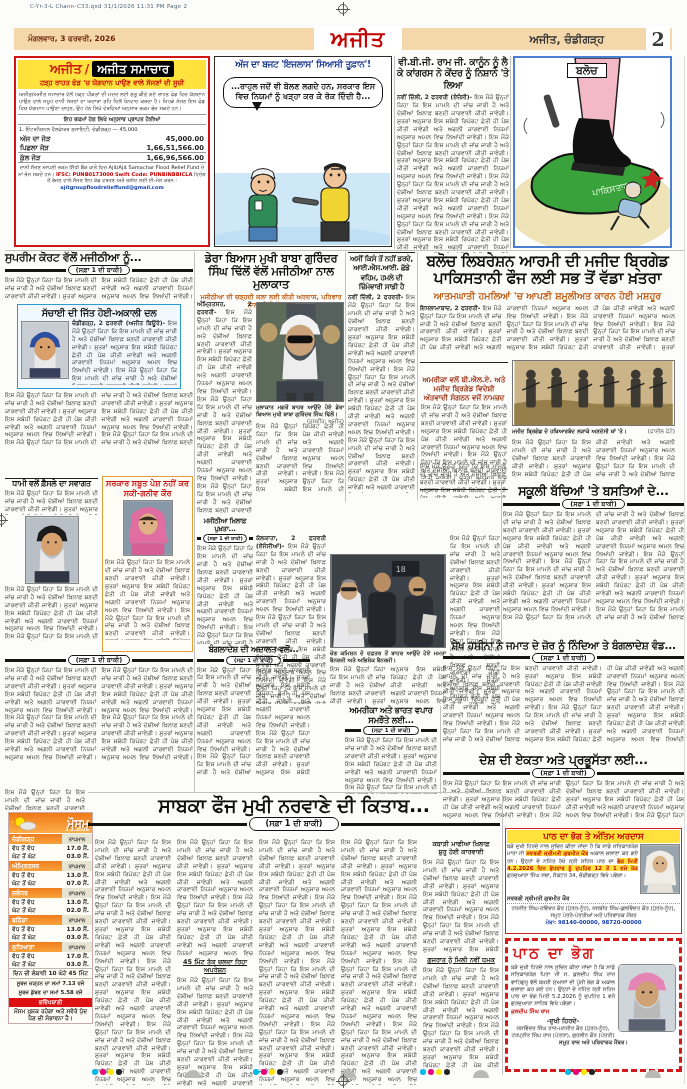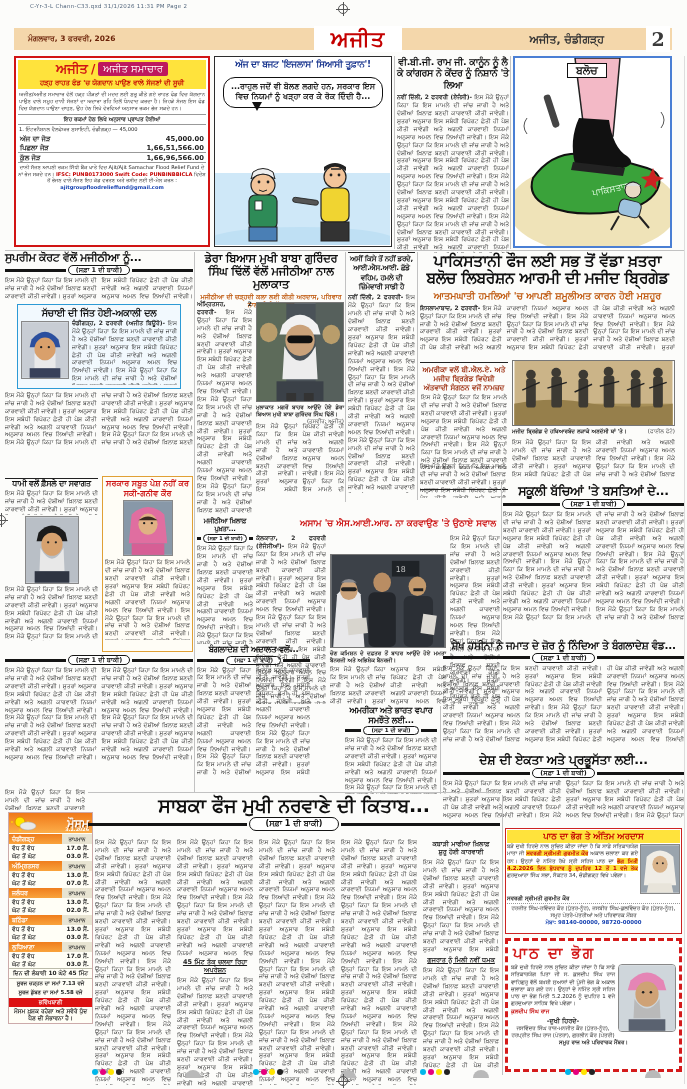--- a/index.html
+++ b/index.html
@@ -26,21 +26,21 @@
 .band{position:absolute;left:14px;top:28px;width:658px;height:22px;background:#f4d7ab;display:flex;align-items:center}
 .masthead-box{position:absolute;left:300px;top:-2px;width:88px;height:26px;background:#fff;display:flex;align-items:center;justify-content:center}
 .masthead{color:#c40000;font-size:21px;font-weight:bold;letter-spacing:1px}
 .pageno-box{position:absolute;right:2px;top:-2px;width:24px;height:26px;background:#fff;display:flex;align-items:center;justify-content:center;
   font-family:"DejaVu Serif","Liberation Serif",serif;font-size:19px;font-weight:bold;color:#3a3a3a}
 
 .floodad{position:absolute;left:14px;top:56px;width:196px;height:191px;border:2px solid #d11414;background:#fff;padding:2px;font-size:5.2px}
 .flood-head{background:#ffe33c;display:flex;align-items:center;justify-content:center;gap:3px;padding:1px 0}
 .flood-brand{color:#d11414;font-size:13px;font-weight:bold}
 .flood-slash{color:#d11414;font-size:12px;font-weight:bold}
-.flood-brand2{background:#be185d;color:#fff;font-size:10px;font-weight:normal;padding:1px 5px;border-radius:2px}
+.flood-brand2{background:#000000;color:#fff;font-size:12px;font-weight:bold;padding:1px 5px;border-radius:2px}
 .flood-sub{background:#ffe33c;color:#c40000;font-weight:bold;font-size:6.8px;text-align:center;padding:1px 0 2px}
 .flood-note{font-size:5.2px;line-height:1.35;text-align:justify;padding:2px 1px;color:#222}
 .flood-recv{font-weight:bold;text-align:center;font-size:5.6px;border-top:1px solid #999;border-bottom:1px solid #999;padding:1px 0}
 .flood-item{font-size:5.2px;padding:1px;color:#222}
 .flood-row{display:flex;justify-content:space-between;font-weight:bold;font-size:6.8px;padding:.5px 2px}
 .flood-foot{font-size:5.1px;line-height:1.3;text-align:center;border-top:1px solid #999;padding-top:1px;color:#222}
 .red-b{color:#c40000;font-weight:bold}
 .blue-b{color:#1440b0;font-weight:bold}
 
 .cartoonbox{position:absolute;left:214px;top:56px;width:178px;height:191px;border:1.5px solid #2c2c2c;background:#fff;overflow:hidden}
@@ -51,21 +51,21 @@
 
 .balochbox{position:absolute;left:513px;top:56px;width:159px;height:192px;border:2px solid #4a7fd4;background:#fff;overflow:hidden}
 .baloch-label{position:absolute;left:52px;top:5px;border:1.5px solid #111;background:#fff;font-size:11px;font-weight:bold;padding:0 8px;z-index:4}
 .baloch-cap{position:absolute;left:5px;bottom:6px;width:92px;border:1px solid #555;background:#fff;
   font-size:7.2px;font-weight:bold;text-align:center;line-height:1.35;padding:2px;z-index:4}
 
 .bluebox{border:1.5px solid #2d9ad5;background:#f2f9fe;padding:3px;margin:2px 12px}
 .orangebox{position:absolute;border:1.5px solid #e0a035;background:#fffdf6;padding:2px}
 .subhead-or{color:#c05a10;font-weight:bold;text-align:center}
 .subhead-red{color:#cc1111;font-weight:bold;text-align:center}
-.usbox{border-top:1.5px solid #222;border-bottom:1.5px solid #222;padding:2px 1px}
+.usbox{border-top:1.5px solid #222;border-bottom:1.5px solid #222;padding:12px 1px}
 .usbox-h{color:#9c2d0e;font-weight:bold;font-size:7.2px;text-align:center;line-height:1.25}
 .minihead{font-weight:bold;font-size:6.5px;text-align:center;text-decoration:underline;margin:2px 0}
 .minihead2{font-weight:bold;font-size:6.5px;text-align:center;margin:2px 6px}
 
 .weather{position:absolute;left:8px;top:812px;width:85px;border:1px solid #caa;background:#fffef6;font-size:5.8px}
 .w-head{background:linear-gradient(#f07818,#fcae4a);display:flex;align-items:center;justify-content:flex-end;gap:4px;padding:2px 3px;position:relative;height:20px}
 .w-title{color:#fff;font-weight:bold;font-size:11px;text-shadow:1px 1px 0 #a34a00}
 .w-date{position:absolute;right:3px;bottom:1px;color:#fff;font-size:4.8px;font-weight:bold}
 .w-citybar{display:flex;margin-top:1px}
 .w-city{flex:1;background:linear-gradient(#ef7d1d,#f9a33c);color:#fff;font-weight:bold;padding:1px 3px;font-size:6.2px}
@@ -301,22 +301,22 @@
       </div>
     <p class="t c2" style="height:116px">ਇਸ ਮੌਕੇ ਉਨ੍ਹਾਂ ਕਿਹਾ ਕਿ ਇਸ ਮਾਮਲੇ ਦੀ ਜਾਂਚ ਜਾਰੀ ਹੈ ਅਤੇ ਦੋਸ਼ੀਆਂ ਖ਼ਿਲਾਫ਼ ਬਣਦੀ ਕਾਰਵਾਈ ਕੀਤੀ ਜਾਵੇਗੀ। ਸੂਤਰਾਂ ਅਨੁਸਾਰ ਇਸ ਸਬੰਧੀ ਰਿਪੋਰਟ ਛੇਤੀ ਹੀ ਪੇਸ਼ ਕੀਤੀ ਜਾਵੇਗੀ ਅਤੇ ਅਗਲੀ ਕਾਰਵਾਈ ਨਿਯਮਾਂ ਅਨੁਸਾਰ ਅਮਲ ਵਿਚ ਲਿਆਂਦੀ ਜਾਵੇਗੀ। ਇਸ ਮੌਕੇ ਉਨ੍ਹਾਂ ਕਿਹਾ ਕਿ ਇਸ ਮਾਮਲੇ ਦੀ ਜਾਂਚ ਜਾਰੀ ਹੈ ਅਤੇ ਦੋਸ਼ੀਆਂ ਖ਼ਿਲਾਫ਼ ਬਣਦੀ ਕਾਰਵਾਈ ਕੀਤੀ ਜਾਵੇਗੀ। ਸੂਤਰਾਂ ਅਨੁਸਾਰ ਇਸ ਸਬੰਧੀ ਰਿਪੋਰਟ ਛੇਤੀ ਹੀ ਪੇਸ਼ ਕੀਤੀ ਜਾਵੇਗੀ ਅਤੇ ਅਗਲੀ ਕਾਰਵਾਈ ਨਿਯਮਾਂ ਅਨੁਸਾਰ ਅਮਲ ਵਿਚ ਲਿਆਂਦੀ ਜਾਵੇਗੀ। ਇਸ ਮੌਕੇ ਉਨ੍ਹਾਂ ਕਿਹਾ ਕਿ ਇਸ ਮਾਮਲੇ ਦੀ ਜਾਂਚ ਜਾਰੀ ਹੈ ਅਤੇ ਦੋਸ਼ੀਆਂ ਖ਼ਿਲਾਫ਼ ਬਣਦੀ ਕਾਰਵਾਈ ਕੀਤੀ ਜਾਵੇਗੀ। ਸੂਤਰਾਂ ਅਨੁਸਾਰ ਇਸ ਸਬੰਧੀ ਰਿਪੋਰਟ ਛੇਤੀ ਹੀ ਪੇਸ਼ ਕੀਤੀ ਜਾਵੇਗੀ ਅਤੇ ਅਗਲੀ ਕਾਰਵਾਈ ਨਿਯਮਾਂ ਅਨੁਸਾਰ ਅਮਲ ਵਿਚ ਲਿਆਂਦੀ ਜਾਵੇਗੀ। ਇਸ ਮੌਕੇ ਉਨ੍ਹਾਂ ਕਿਹਾ ਕਿ ਇਸ ਮਾਮਲੇ ਦੀ ਜਾਂਚ ਜਾਰੀ ਹੈ ਅਤੇ ਦੋਸ਼ੀਆਂ ਖ਼ਿਲਾਫ਼ ਬਣਦੀ ਕਾਰਵਾਈ ਕੀਤੀ ਜਾਵੇਗੀ। ਸੂਤਰਾਂ ਅਨੁਸਾਰ ਇਸ ਸਬੰਧੀ ਰਿਪੋਰਟ ਛੇਤੀ ਹੀ ਪੇਸ਼ ਕੀਤੀ ਜਾਵੇਗੀ ਅਤੇ ਅਗਲੀ ਕਾਰਵਾਈ ਨਿਯਮਾਂ ਅਨੁਸਾਰ ਅਮਲ ਵਿਚ ਲਿਆਂਦੀ ਜਾਵੇਗੀ। ਇਸ ਮੌਕੇ ਉਨ੍ਹਾਂ ਕਿਹਾ ਕਿ ਇਸ ਮਾਮਲੇ ਦੀ ਜਾਂਚ ਜਾਰੀ ਹੈ ਅਤੇ ਦੋਸ਼ੀਆਂ ਖ਼ਿਲਾਫ਼ ਬਣਦੀ ਕਾਰਵਾਈ ਕੀਤੀ ਜਾਵੇਗੀ। ਸੂਤਰਾਂ ਅਨੁਸਾਰ ਇਸ ਸਬੰਧੀ ਰਿਪੋਰਟ ਛੇਤੀ ਹੀ ਪੇਸ਼ ਕੀਤੀ ਜਾਵੇਗੀ ਅਤੇ ਅਗਲੀ ਕਾਰਵਾਈ ਨਿਯਮਾਂ ਅਨੁਸਾਰ ਅਮਲ ਵਿਚ ਲਿਆਂਦੀ ਜਾਵੇਗੀ। ਇਸ ਮੌਕੇ ਉਨ੍ਹਾਂ ਕਿਹਾ ਕਿ ਇਸ ਮਾਮਲੇ ਦੀ ਜਾਂਚ ਜਾਰੀ ਹੈ ਅਤੇ ਦੋਸ਼ੀਆਂ ਖ਼ਿਲਾਫ਼ ਬਣਦੀ ਕਾਰਵਾਈ ਕੀਤੀ ਜਾਵੇਗੀ। ਸੂਤਰਾਂ ਅਨੁਸਾਰ ਇਸ ਸਬੰਧੀ ਰਿਪੋਰਟ ਛੇਤੀ ਹੀ ਪੇਸ਼ ਕੀਤੀ ਜਾਵੇਗੀ ਅਤੇ ਅਗਲੀ ਕਾਰਵਾਈ ਨਿਯਮਾਂ ਅਨੁਸਾਰ ਅਮਲ ਵਿਚ ਲਿਆਂਦੀ ਜਾਵੇਗੀ। ਇਸ ਮੌਕੇ ਉਨ੍ਹਾਂ ਕਿਹਾ ਕਿ ਇਸ ਮਾਮਲੇ ਦੀ ਜਾਂਚ ਜਾਰੀ ਹੈ ਅਤੇ ਦੋਸ਼ੀਆਂ ਖ਼ਿਲਾਫ਼ ਬਣਦੀ ਕਾਰਵਾਈ ਕੀਤੀ ਜਾਵੇਗੀ। ਸੂਤਰਾਂ ਅਨੁਸਾਰ ਇਸ ਸਬੰਧੀ ਰਿਪੋਰਟ ਛੇਤੀ ਹੀ ਪੇਸ਼ ਕੀਤੀ ਜਾਵੇਗੀ ਅਤੇ ਅਗਲੀ ਕਾਰਵਾਈ ਨਿਯਮਾਂ ਅਨੁਸਾਰ ਅਮਲ ਵਿਚ ਲਿਆਂਦੀ ਜਾਵੇਗੀ। ਇਸ ਮੌਕੇ ਉਨ੍ਹਾਂ ਕਿਹਾ ਕਿ ਇਸ ਮਾਮਲੇ ਦੀ ਜਾਂਚ ਜਾਰੀ ਹੈ ਅਤੇ ਦੋਸ਼ੀਆਂ ਖ਼ਿਲਾਫ਼ ਬਣਦੀ ਕਾਰਵਾਈ ਕੀਤੀ ਜਾਵੇਗੀ। ਸੂਤਰਾਂ ਅਨੁਸਾਰ ਇਸ ਸਬੰਧੀ ਰਿਪੋਰਟ ਛੇਤੀ ਹੀ ਪੇਸ਼ ਕੀਤੀ ਜਾਵੇਗੀ ਅਤੇ ਅਗਲੀ ਕਾਰਵਾਈ ਨਿਯਮਾਂ ਅਨੁਸਾਰ ਅਮਲ ਵਿਚ ਲਿਆਂਦੀ ਜਾਵੇਗੀ। ਇਸ ਮੌਕੇ ਉਨ੍ਹਾਂ ਕਿਹਾ ਕਿ ਇਸ ਮਾਮਲੇ ਦੀ ਜਾਂਚ ਜਾਰੀ ਹੈ ਅਤੇ ਦੋਸ਼ੀਆਂ ਖ਼ਿਲਾਫ਼ ਬਣਦੀ ਕਾਰਵਾਈ ਕੀਤੀ ਜਾਵੇਗੀ। ਸੂਤਰਾਂ ਅਨੁਸਾਰ ਇਸ ਸਬੰਧੀ ਰਿਪੋਰਟ ਛੇਤੀ ਹੀ ਪੇਸ਼ ਕੀਤੀ ਜਾਵੇਗੀ ਅਤੇ ਅਗਲੀ ਕਾਰਵਾਈ ਨਿਯਮਾਂ ਅਨੁਸਾਰ ਅਮਲ ਵਿਚ ਲਿਆਂਦੀ ਜਾਵੇਗੀ। ਇਸ ਮੌਕੇ ਉਨ੍ਹਾਂ ਕਿਹਾ ਕਿ ਇਸ ਮਾਮਲੇ ਦੀ ਜਾਂਚ ਜਾਰੀ ਹੈ ਅਤੇ ਦੋਸ਼ੀਆਂ ਖ਼ਿਲਾਫ਼ ਬਣਦੀ ਕਾਰਵਾਈ ਕੀਤੀ ਜਾਵੇਗੀ। ਸੂਤਰਾਂ ਅਨੁਸਾਰ ਇਸ ਸਬੰਧੀ ਰਿਪੋਰਟ ਛੇਤੀ ਹੀ ਪੇਸ਼ ਕੀਤੀ ਜਾਵੇਗੀ ਅਤੇ ਅਗਲੀ ਕਾਰਵਾਈ ਨਿਯਮਾਂ ਅਨੁਸਾਰ ਅਮਲ ਵਿਚ ਲਿਆਂਦੀ ਜਾਵੇਗੀ। </p>
   </div>
 
   <div class="abs" style="left:348px;top:252px;width:67px;border-top:1.5px solid #222;padding-top:1px">
     <div class="hl ctr" style="font-size:7.2px;line-height:1.3">ਅਸੀਂ ਕਿਸੇ ਤੋਂ ਨਹੀਂ ਡਰਦੇ, ਆਈ.ਐਸ.ਆਈ. ਛੱਡੇ ਵਹਿਮ, ਹਮਲੇ ਦੀ ਜ਼ਿੰਮੇਵਾਰੀ ਸਾਡੀ ਹੈ</div>
     <p class="t" style="height:200px;margin-top:2px"><b>ਨਵੀਂ ਦਿੱਲੀ, 2 ਫਰਵਰੀ-</b> ਇਸ ਮੌਕੇ ਉਨ੍ਹਾਂ ਕਿਹਾ ਕਿ ਇਸ ਮਾਮਲੇ ਦੀ ਜਾਂਚ ਜਾਰੀ ਹੈ ਅਤੇ ਦੋਸ਼ੀਆਂ ਖ਼ਿਲਾਫ਼ ਬਣਦੀ ਕਾਰਵਾਈ ਕੀਤੀ ਜਾਵੇਗੀ। ਸੂਤਰਾਂ ਅਨੁਸਾਰ ਇਸ ਸਬੰਧੀ ਰਿਪੋਰਟ ਛੇਤੀ ਹੀ ਪੇਸ਼ ਕੀਤੀ ਜਾਵੇਗੀ ਅਤੇ ਅਗਲੀ ਕਾਰਵਾਈ ਨਿਯਮਾਂ ਅਨੁਸਾਰ ਅਮਲ ਵਿਚ ਲਿਆਂਦੀ ਜਾਵੇਗੀ। ਇਸ ਮੌਕੇ ਉਨ੍ਹਾਂ ਕਿਹਾ ਕਿ ਇਸ ਮਾਮਲੇ ਦੀ ਜਾਂਚ ਜਾਰੀ ਹੈ ਅਤੇ ਦੋਸ਼ੀਆਂ ਖ਼ਿਲਾਫ਼ ਬਣਦੀ ਕਾਰਵਾਈ ਕੀਤੀ ਜਾਵੇਗੀ। ਸੂਤਰਾਂ ਅਨੁਸਾਰ ਇਸ ਸਬੰਧੀ ਰਿਪੋਰਟ ਛੇਤੀ ਹੀ ਪੇਸ਼ ਕੀਤੀ ਜਾਵੇਗੀ ਅਤੇ ਅਗਲੀ ਕਾਰਵਾਈ ਨਿਯਮਾਂ ਅਨੁਸਾਰ ਅਮਲ ਵਿਚ ਲਿਆਂਦੀ ਜਾਵੇਗੀ। ਇਸ ਮੌਕੇ ਉਨ੍ਹਾਂ ਕਿਹਾ ਕਿ ਇਸ ਮਾਮਲੇ ਦੀ ਜਾਂਚ ਜਾਰੀ ਹੈ ਅਤੇ ਦੋਸ਼ੀਆਂ ਖ਼ਿਲਾਫ਼ ਬਣਦੀ ਕਾਰਵਾਈ ਕੀਤੀ ਜਾਵੇਗੀ। ਸੂਤਰਾਂ ਅਨੁਸਾਰ ਇਸ ਸਬੰਧੀ ਰਿਪੋਰਟ ਛੇਤੀ ਹੀ ਪੇਸ਼ ਕੀਤੀ ਜਾਵੇਗੀ ਅਤੇ ਅਗਲੀ ਕਾਰਵਾਈ ਨਿਯਮਾਂ ਅਨੁਸਾਰ ਅਮਲ ਵਿਚ ਲਿਆਂਦੀ ਜਾਵੇਗੀ। ਇਸ ਮੌਕੇ ਉਨ੍ਹਾਂ ਕਿਹਾ ਕਿ ਇਸ ਮਾਮਲੇ ਦੀ ਜਾਂਚ ਜਾਰੀ ਹੈ ਅਤੇ ਦੋਸ਼ੀਆਂ ਖ਼ਿਲਾਫ਼ ਬਣਦੀ ਕਾਰਵਾਈ ਕੀਤੀ ਜਾਵੇਗੀ। ਸੂਤਰਾਂ ਅਨੁਸਾਰ ਇਸ ਸਬੰਧੀ ਰਿਪੋਰਟ ਛੇਤੀ ਹੀ ਪੇਸ਼ ਕੀਤੀ ਜਾਵੇਗੀ ਅਤੇ ਅਗਲੀ ਕਾਰਵਾਈ ਨਿਯਮਾਂ ਅਨੁਸਾਰ ਅਮਲ ਵਿਚ ਲਿਆਂਦੀ ਜਾਵੇਗੀ। ਇਸ ਮੌਕੇ ਉਨ੍ਹਾਂ ਕਿਹਾ ਕਿ ਇਸ ਮਾਮਲੇ ਦੀ ਜਾਂਚ ਜਾਰੀ ਹੈ ਅਤੇ ਦੋਸ਼ੀਆਂ ਖ਼ਿਲਾਫ਼ ਬਣਦੀ ਕਾਰਵਾਈ ਕੀਤੀ ਜਾਵੇਗੀ। ਸੂਤਰਾਂ ਅਨੁਸਾਰ ਇਸ ਸਬੰਧੀ ਰਿਪੋਰਟ ਛੇਤੀ ਹੀ ਪੇਸ਼ ਕੀਤੀ ਜਾਵੇਗੀ ਅਤੇ ਅਗਲੀ ਕਾਰਵਾਈ ਨਿਯਮਾਂ ਅਨੁਸਾਰ ਅਮਲ ਵਿਚ ਲਿਆਂਦੀ ਜਾਵੇਗੀ। ਇਸ ਮੌਕੇ ਉਨ੍ਹਾਂ ਕਿਹਾ ਕਿ ਇਸ ਮਾਮਲੇ ਦੀ ਜਾਂਚ ਜਾਰੀ ਹੈ ਅਤੇ ਦੋਸ਼ੀਆਂ ਖ਼ਿਲਾਫ਼ ਬਣਦੀ ਕਾਰਵਾਈ ਕੀਤੀ ਜਾਵੇਗੀ। ਸੂਤਰਾਂ ਅਨੁਸਾਰ ਇਸ ਸਬੰਧੀ ਰਿਪੋਰਟ ਛੇਤੀ ਹੀ ਪੇਸ਼ ਕੀਤੀ ਜਾਵੇਗੀ ਅਤੇ ਅਗਲੀ ਕਾਰਵਾਈ ਨਿਯਮਾਂ ਅਨੁਸਾਰ ਅਮਲ ਵਿਚ ਲਿਆਂਦੀ ਜਾਵੇਗੀ। ਇਸ ਮੌਕੇ ਉਨ੍ਹਾਂ ਕਿਹਾ ਕਿ ਇਸ ਮਾਮਲੇ ਦੀ ਜਾਂਚ ਜਾਰੀ ਹੈ ਅਤੇ ਦੋਸ਼ੀਆਂ ਖ਼ਿਲਾਫ਼ ਬਣਦੀ ਕਾਰਵਾਈ ਕੀਤੀ ਜਾਵੇਗੀ। ਸੂਤਰਾਂ ਅਨੁਸਾਰ ਇਸ ਸਬੰਧੀ ਰਿਪੋਰਟ ਛੇਤੀ ਹੀ ਪੇਸ਼ ਕੀਤੀ ਜਾਵੇਗੀ ਅਤੇ ਅਗਲੀ ਕਾਰਵਾਈ ਨਿਯਮਾਂ ਅਨੁਸਾਰ ਅਮਲ ਵਿਚ ਲਿਆਂਦੀ ਜਾਵੇਗੀ। ਇਸ ਮੌਕੇ ਉਨ੍ਹਾਂ ਕਿਹਾ ਕਿ ਇਸ ਮਾਮਲੇ ਦੀ ਜਾਂਚ ਜਾਰੀ ਹੈ ਅਤੇ ਦੋਸ਼ੀਆਂ ਖ਼ਿਲਾਫ਼ ਬਣਦੀ ਕਾਰਵਾਈ ਕੀਤੀ ਜਾਵੇਗੀ। ਸੂਤਰਾਂ ਅਨੁਸਾਰ ਇਸ ਸਬੰਧੀ ਰਿਪੋਰਟ ਛੇਤੀ ਹੀ ਪੇਸ਼ ਕੀਤੀ ਜਾਵੇਗੀ ਅਤੇ ਅਗਲੀ ਕਾਰਵਾਈ ਨਿਯਮਾਂ ਅਨੁਸਾਰ ਅਮਲ ਵਿਚ ਲਿਆਂਦੀ ਜਾਵੇਗੀ। ਇਸ ਮੌਕੇ ਉਨ੍ਹਾਂ ਕਿਹਾ ਕਿ ਇਸ ਮਾਮਲੇ ਦੀ ਜਾਂਚ ਜਾਰੀ ਹੈ ਅਤੇ ਦੋਸ਼ੀਆਂ ਖ਼ਿਲਾਫ਼ ਬਣਦੀ ਕਾਰਵਾਈ ਕੀਤੀ ਜਾਵੇਗੀ। ਸੂਤਰਾਂ ਅਨੁਸਾਰ ਇਸ ਸਬੰਧੀ ਰਿਪੋਰਟ ਛੇਤੀ ਹੀ ਪੇਸ਼ ਕੀਤੀ ਜਾਵੇਗੀ ਅਤੇ ਅਗਲੀ ਕਾਰਵਾਈ ਨਿਯਮਾਂ ਅਨੁਸਾਰ ਅਮਲ ਵਿਚ ਲਿਆਂਦੀ ਜਾਵੇਗੀ। ਇਸ ਮੌਕੇ ਉਨ੍ਹਾਂ ਕਿਹਾ ਕਿ ਇਸ ਮਾਮਲੇ ਦੀ ਜਾਂਚ ਜਾਰੀ ਹੈ ਅਤੇ ਦੋਸ਼ੀਆਂ ਖ਼ਿਲਾਫ਼ ਬਣਦੀ ਕਾਰਵਾਈ ਕੀਤੀ ਜਾਵੇਗੀ। ਸੂਤਰਾਂ ਅਨੁਸਾਰ ਇਸ ਸਬੰਧੀ ਰਿਪੋਰਟ ਛੇਤੀ ਹੀ ਪੇਸ਼ ਕੀਤੀ ਜਾਵੇਗੀ ਅਤੇ ਅਗਲੀ ਕਾਰਵਾਈ ਨਿਯਮਾਂ ਅਨੁਸਾਰ ਅਮਲ ਵਿਚ ਲਿਆਂਦੀ ਜਾਵੇਗੀ। ਇਸ ਮੌਕੇ ਉਨ੍ਹਾਂ ਕਿਹਾ ਕਿ ਇਸ ਮਾਮਲੇ ਦੀ ਜਾਂਚ ਜਾਰੀ ਹੈ ਅਤੇ ਦੋਸ਼ੀਆਂ ਖ਼ਿਲਾਫ਼ ਬਣਦੀ ਕਾਰਵਾਈ ਕੀਤੀ ਜਾਵੇਗੀ। ਸੂਤਰਾਂ ਅਨੁਸਾਰ ਇਸ ਸਬੰਧੀ ਰਿਪੋਰਟ ਛੇਤੀ ਹੀ ਪੇਸ਼ ਕੀਤੀ ਜਾਵੇਗੀ ਅਤੇ ਅਗਲੀ ਕਾਰਵਾਈ ਨਿਯਮਾਂ ਅਨੁਸਾਰ ਅਮਲ ਵਿਚ ਲਿਆਂਦੀ ਜਾਵੇਗੀ। ਇਸ ਮੌਕੇ ਉਨ੍ਹਾਂ ਕਿਹਾ ਕਿ ਇਸ ਮਾਮਲੇ ਦੀ ਜਾਂਚ ਜਾਰੀ ਹੈ ਅਤੇ ਦੋਸ਼ੀਆਂ ਖ਼ਿਲਾਫ਼ ਬਣਦੀ ਕਾਰਵਾਈ ਕੀਤੀ ਜਾਵੇਗੀ। ਸੂਤਰਾਂ ਅਨੁਸਾਰ ਇਸ ਸਬੰਧੀ ਰਿਪੋਰਟ ਛੇਤੀ ਹੀ ਪੇਸ਼ ਕੀਤੀ ਜਾਵੇਗੀ ਅਤੇ ਅਗਲੀ ਕਾਰਵਾਈ ਨਿਯਮਾਂ ਅਨੁਸਾਰ ਅਮਲ ਵਿਚ ਲਿਆਂਦੀ ਜਾਵੇਗੀ। ਇਸ ਮੌਕੇ ਉਨ੍ਹਾਂ ਕਿਹਾ ਕਿ ਇਸ ਮਾਮਲੇ ਦੀ ਜਾਂਚ ਜਾਰੀ ਹੈ ਅਤੇ ਦੋਸ਼ੀਆਂ ਖ਼ਿਲਾਫ਼ ਬਣਦੀ ਕਾਰਵਾਈ ਕੀਤੀ ਜਾਵੇਗੀ। ਸੂਤਰਾਂ ਅਨੁਸਾਰ ਇਸ ਸਬੰਧੀ ਰਿਪੋਰਟ ਛੇਤੀ ਹੀ ਪੇਸ਼ ਕੀਤੀ ਜਾਵੇਗੀ ਅਤੇ ਅਗਲੀ ਕਾਰਵਾਈ ਨਿਯਮਾਂ ਅਨੁਸਾਰ ਅਮਲ ਵਿਚ ਲਿਆਂਦੀ ਜਾਵੇਗੀ। ਇਸ ਮੌਕੇ ਉਨ੍ਹਾਂ ਕਿਹਾ ਕਿ ਇਸ ਮਾਮਲੇ ਦੀ ਜਾਂਚ ਜਾਰੀ ਹੈ ਅਤੇ ਦੋਸ਼ੀਆਂ ਖ਼ਿਲਾਫ਼ ਬਣਦੀ ਕਾਰਵਾਈ ਕੀਤੀ ਜਾਵੇਗੀ। ਸੂਤਰਾਂ ਅਨੁਸਾਰ ਇਸ ਸਬੰਧੀ ਰਿਪੋਰਟ ਛੇਤੀ ਹੀ ਪੇਸ਼ ਕੀਤੀ ਜਾਵੇਗੀ ਅਤੇ ਅਗਲੀ ਕਾਰਵਾਈ ਨਿਯਮਾਂ ਅਨੁਸਾਰ ਅਮਲ ਵਿਚ ਲਿਆਂਦੀ ਜਾਵੇਗੀ। </p>
   </div>
 
   <div class="abs" style="left:420px;top:253px;width:255px">
+    <div class="hl ctr" style="font-size:15.5px">ਬਲੋਚ ਲਿਬਰੇਸ਼ਨ ਆਰਮੀ ਦੀ ਮਜੀਦ ਬ੍ਰਿਗੇਡ</div>
     <div class="hl ctr" style="font-size:15.5px">ਪਾਕਿਸਤਾਨੀ ਫੌਜ ਲਈ ਸਭ ਤੋਂ ਵੱਡਾ ਖ਼ਤਰਾ</div>
-    <div class="hl ctr" style="font-size:15.5px">ਬਲੋਚ ਲਿਬਰੇਸ਼ਨ ਆਰਮੀ ਦੀ ਮਜੀਦ ਬ੍ਰਿਗੇਡ</div>
     <div class="subhead-or" style="font-size:9.5px;margin:2px 0">ਆਤਮਘਾਤੀ ਹਮਲਿਆਂ 'ਚ ਆਪਣੀ ਸ਼ਮੂਲੀਅਤ ਕਾਰਨ ਹੋਈ ਮਸ਼ਹੂਰ</div>
     <p class="t c3" style="height:48px"><b>ਇਸਲਾਮਾਬਾਦ, 2 ਫਰਵਰੀ-</b> ਇਸ ਮੌਕੇ ਉਨ੍ਹਾਂ ਕਿਹਾ ਕਿ ਇਸ ਮਾਮਲੇ ਦੀ ਜਾਂਚ ਜਾਰੀ ਹੈ ਅਤੇ ਦੋਸ਼ੀਆਂ ਖ਼ਿਲਾਫ਼ ਬਣਦੀ ਕਾਰਵਾਈ ਕੀਤੀ ਜਾਵੇਗੀ। ਸੂਤਰਾਂ ਅਨੁਸਾਰ ਇਸ ਸਬੰਧੀ ਰਿਪੋਰਟ ਛੇਤੀ ਹੀ ਪੇਸ਼ ਕੀਤੀ ਜਾਵੇਗੀ ਅਤੇ ਅਗਲੀ ਕਾਰਵਾਈ ਨਿਯਮਾਂ ਅਨੁਸਾਰ ਅਮਲ ਵਿਚ ਲਿਆਂਦੀ ਜਾਵੇਗੀ। ਇਸ ਮੌਕੇ ਉਨ੍ਹਾਂ ਕਿਹਾ ਕਿ ਇਸ ਮਾਮਲੇ ਦੀ ਜਾਂਚ ਜਾਰੀ ਹੈ ਅਤੇ ਦੋਸ਼ੀਆਂ ਖ਼ਿਲਾਫ਼ ਬਣਦੀ ਕਾਰਵਾਈ ਕੀਤੀ ਜਾਵੇਗੀ। ਸੂਤਰਾਂ ਅਨੁਸਾਰ ਇਸ ਸਬੰਧੀ ਰਿਪੋਰਟ ਛੇਤੀ ਹੀ ਪੇਸ਼ ਕੀਤੀ ਜਾਵੇਗੀ ਅਤੇ ਅਗਲੀ ਕਾਰਵਾਈ ਨਿਯਮਾਂ ਅਨੁਸਾਰ ਅਮਲ ਵਿਚ ਲਿਆਂਦੀ ਜਾਵੇਗੀ। ਇਸ ਮੌਕੇ ਉਨ੍ਹਾਂ ਕਿਹਾ ਕਿ ਇਸ ਮਾਮਲੇ ਦੀ ਜਾਂਚ ਜਾਰੀ ਹੈ ਅਤੇ ਦੋਸ਼ੀਆਂ ਖ਼ਿਲਾਫ਼ ਬਣਦੀ ਕਾਰਵਾਈ ਕੀਤੀ ਜਾਵੇਗੀ। ਸੂਤਰਾਂ ਅਨੁਸਾਰ ਇਸ ਸਬੰਧੀ ਰਿਪੋਰਟ ਛੇਤੀ ਹੀ ਪੇਸ਼ ਕੀਤੀ ਜਾਵੇਗੀ ਅਤੇ ਅਗਲੀ ਕਾਰਵਾਈ ਨਿਯਮਾਂ ਅਨੁਸਾਰ ਅਮਲ ਵਿਚ ਲਿਆਂਦੀ ਜਾਵੇਗੀ। ਇਸ ਮੌਕੇ ਉਨ੍ਹਾਂ ਕਿਹਾ ਕਿ ਇਸ ਮਾਮਲੇ ਦੀ ਜਾਂਚ ਜਾਰੀ ਹੈ ਅਤੇ ਦੋਸ਼ੀਆਂ ਖ਼ਿਲਾਫ਼ ਬਣਦੀ ਕਾਰਵਾਈ ਕੀਤੀ ਜਾਵੇਗੀ। ਸੂਤਰਾਂ ਅਨੁਸਾਰ ਇਸ ਸਬੰਧੀ ਰਿਪੋਰਟ ਛੇਤੀ ਹੀ ਪੇਸ਼ ਕੀਤੀ ਜਾਵੇਗੀ ਅਤੇ ਅਗਲੀ ਕਾਰਵਾਈ ਨਿਯਮਾਂ ਅਨੁਸਾਰ ਅਮਲ ਵਿਚ ਲਿਆਂਦੀ ਜਾਵੇਗੀ। ਇਸ ਮੌਕੇ ਉਨ੍ਹਾਂ ਕਿਹਾ ਕਿ ਇਸ ਮਾਮਲੇ ਦੀ ਜਾਂਚ ਜਾਰੀ ਹੈ ਅਤੇ ਦੋਸ਼ੀਆਂ ਖ਼ਿਲਾਫ਼ ਬਣਦੀ ਕਾਰਵਾਈ ਕੀਤੀ ਜਾਵੇਗੀ। ਸੂਤਰਾਂ ਅਨੁਸਾਰ ਇਸ ਸਬੰਧੀ ਰਿਪੋਰਟ ਛੇਤੀ ਹੀ ਪੇਸ਼ ਕੀਤੀ ਜਾਵੇਗੀ ਅਤੇ ਅਗਲੀ ਕਾਰਵਾਈ ਨਿਯਮਾਂ ਅਨੁਸਾਰ ਅਮਲ ਵਿਚ ਲਿਆਂਦੀ ਜਾਵੇਗੀ। </p>
   </div>
   <div class="usbox abs" style="left:420px;top:362px;width:88px;height:128px">
     <div class="usbox-h">ਅਮਰੀਕਾ ਵਲੋਂ ਬੀ.ਐਲ.ਏ. ਅਤੇ ਮਜੀਦ ਬ੍ਰਿਗੇਡ ਵਿਦੇਸ਼ੀ ਅੱਤਵਾਦੀ ਸੰਗਠਨ ਵਜੋਂ ਨਾਮਜ਼ਦ</div>
     <p class="t" style="height:76px;margin-top:1px">ਇਸ ਮੌਕੇ ਉਨ੍ਹਾਂ ਕਿਹਾ ਕਿ ਇਸ ਮਾਮਲੇ ਦੀ ਜਾਂਚ ਜਾਰੀ ਹੈ ਅਤੇ ਦੋਸ਼ੀਆਂ ਖ਼ਿਲਾਫ਼ ਬਣਦੀ ਕਾਰਵਾਈ ਕੀਤੀ ਜਾਵੇਗੀ। ਸੂਤਰਾਂ ਅਨੁਸਾਰ ਇਸ ਸਬੰਧੀ ਰਿਪੋਰਟ ਛੇਤੀ ਹੀ ਪੇਸ਼ ਕੀਤੀ ਜਾਵੇਗੀ ਅਤੇ ਅਗਲੀ ਕਾਰਵਾਈ ਨਿਯਮਾਂ ਅਨੁਸਾਰ ਅਮਲ ਵਿਚ ਲਿਆਂਦੀ ਜਾਵੇਗੀ। ਇਸ ਮੌਕੇ ਉਨ੍ਹਾਂ ਕਿਹਾ ਕਿ ਇਸ ਮਾਮਲੇ ਦੀ ਜਾਂਚ ਜਾਰੀ ਹੈ ਅਤੇ ਦੋਸ਼ੀਆਂ ਖ਼ਿਲਾਫ਼ ਬਣਦੀ ਕਾਰਵਾਈ ਕੀਤੀ ਜਾਵੇਗੀ। ਸੂਤਰਾਂ ਅਨੁਸਾਰ ਇਸ ਸਬੰਧੀ ਰਿਪੋਰਟ ਛੇਤੀ ਹੀ ਪੇਸ਼ ਕੀਤੀ ਜਾਵੇਗੀ ਅਤੇ ਅਗਲੀ ਕਾਰਵਾਈ ਨਿਯਮਾਂ ਅਨੁਸਾਰ ਅਮਲ ਵਿਚ ਲਿਆਂਦੀ ਜਾਵੇਗੀ। ਇਸ ਮੌਕੇ ਉਨ੍ਹਾਂ ਕਿਹਾ ਕਿ ਇਸ ਮਾਮਲੇ ਦੀ ਜਾਂਚ ਜਾਰੀ ਹੈ ਅਤੇ ਦੋਸ਼ੀਆਂ ਖ਼ਿਲਾਫ਼ ਬਣਦੀ ਕਾਰਵਾਈ ਕੀਤੀ ਜਾਵੇਗੀ। ਸੂਤਰਾਂ ਅਨੁਸਾਰ ਇਸ ਸਬੰਧੀ ਰਿਪੋਰਟ ਛੇਤੀ ਹੀ ਪੇਸ਼ ਕੀਤੀ ਜਾਵੇਗੀ ਅਤੇ ਅਗਲੀ ਕਾਰਵਾਈ ਨਿਯਮਾਂ ਅਨੁਸਾਰ ਅਮਲ ਵਿਚ ਲਿਆਂਦੀ ਜਾਵੇਗੀ। ਇਸ ਮੌਕੇ ਉਨ੍ਹਾਂ ਕਿਹਾ ਕਿ ਇਸ ਮਾਮਲੇ ਦੀ ਜਾਂਚ ਜਾਰੀ ਹੈ ਅਤੇ ਦੋਸ਼ੀਆਂ ਖ਼ਿਲਾਫ਼ ਬਣਦੀ ਕਾਰਵਾਈ ਕੀਤੀ ਜਾਵੇਗੀ। ਸੂਤਰਾਂ ਅਨੁਸਾਰ ਇਸ ਸਬੰਧੀ ਰਿਪੋਰਟ ਛੇਤੀ ਹੀ ਪੇਸ਼ ਕੀਤੀ ਜਾਵੇਗੀ ਅਤੇ ਅਗਲੀ ਕਾਰਵਾਈ ਨਿਯਮਾਂ ਅਨੁਸਾਰ ਅਮਲ ਵਿਚ ਲਿਆਂਦੀ ਜਾਵੇਗੀ। ਇਸ ਮੌਕੇ ਉਨ੍ਹਾਂ ਕਿਹਾ ਕਿ ਇਸ ਮਾਮਲੇ ਦੀ ਜਾਂਚ ਜਾਰੀ ਹੈ ਅਤੇ ਦੋਸ਼ੀਆਂ ਖ਼ਿਲਾਫ਼ ਬਣਦੀ ਕਾਰਵਾਈ ਕੀਤੀ ਜਾਵੇਗੀ। ਸੂਤਰਾਂ ਅਨੁਸਾਰ ਇਸ ਸਬੰਧੀ ਰਿਪੋਰਟ ਛੇਤੀ ਹੀ ਪੇਸ਼ ਕੀਤੀ ਜਾਵੇਗੀ ਅਤੇ ਅਗਲੀ ਕਾਰਵਾਈ ਨਿਯਮਾਂ ਅਨੁਸਾਰ ਅਮਲ ਵਿਚ ਲਿਆਂਦੀ ਜਾਵੇਗੀ। ਇਸ ਮੌਕੇ ਉਨ੍ਹਾਂ ਕਿਹਾ ਕਿ ਇਸ ਮਾਮਲੇ ਦੀ ਜਾਂਚ ਜਾਰੀ ਹੈ ਅਤੇ ਦੋਸ਼ੀਆਂ ਖ਼ਿਲਾਫ਼ ਬਣਦੀ ਕਾਰਵਾਈ ਕੀਤੀ ਜਾਵੇਗੀ। ਸੂਤਰਾਂ ਅਨੁਸਾਰ ਇਸ ਸਬੰਧੀ ਰਿਪੋਰਟ ਛੇਤੀ ਹੀ ਪੇਸ਼ ਕੀਤੀ ਜਾਵੇਗੀ ਅਤੇ ਅਗਲੀ ਕਾਰਵਾਈ ਨਿਯਮਾਂ ਅਨੁਸਾਰ ਅਮਲ ਵਿਚ ਲਿਆਂਦੀ ਜਾਵੇਗੀ। </p>
   </div>
   <svg class="photo abs" style="left:512px;top:360px;border:1px solid #777" width="163" height="66" viewBox="0 0 163 66">
     <rect width="163" height="66" fill="#cbb488"></rect>
     <rect y="44" width="163" height="22" fill="#a89058"></rect>
@@ -352,21 +352,20 @@
   <p class="t abs" style="left:420px;top:462px;width:86px;height:36px">ਇਸ ਮੌਕੇ ਉਨ੍ਹਾਂ ਕਿਹਾ ਕਿ ਇਸ ਮਾਮਲੇ ਦੀ ਜਾਂਚ ਜਾਰੀ ਹੈ ਅਤੇ ਦੋਸ਼ੀਆਂ ਖ਼ਿਲਾਫ਼ ਬਣਦੀ ਕਾਰਵਾਈ ਕੀਤੀ ਜਾਵੇਗੀ। ਸੂਤਰਾਂ ਅਨੁਸਾਰ ਇਸ ਸਬੰਧੀ ਰਿਪੋਰਟ ਛੇਤੀ ਹੀ ਪੇਸ਼ ਕੀਤੀ ਜਾਵੇਗੀ ਅਤੇ ਅਗਲੀ ਕਾਰਵਾਈ ਨਿਯਮਾਂ ਅਨੁਸਾਰ ਅਮਲ ਵਿਚ ਲਿਆਂਦੀ ਜਾਵੇਗੀ। ਇਸ ਮੌਕੇ ਉਨ੍ਹਾਂ ਕਿਹਾ ਕਿ ਇਸ ਮਾਮਲੇ ਦੀ ਜਾਂਚ ਜਾਰੀ ਹੈ ਅਤੇ ਦੋਸ਼ੀਆਂ ਖ਼ਿਲਾਫ਼ ਬਣਦੀ ਕਾਰਵਾਈ ਕੀਤੀ ਜਾਵੇਗੀ। ਸੂਤਰਾਂ ਅਨੁਸਾਰ ਇਸ ਸਬੰਧੀ ਰਿਪੋਰਟ ਛੇਤੀ ਹੀ ਪੇਸ਼ ਕੀਤੀ ਜਾਵੇਗੀ ਅਤੇ ਅਗਲੀ ਕਾਰਵਾਈ ਨਿਯਮਾਂ ਅਨੁਸਾਰ ਅਮਲ ਵਿਚ ਲਿਆਂਦੀ ਜਾਵੇਗੀ। ਇਸ ਮੌਕੇ ਉਨ੍ਹਾਂ ਕਿਹਾ ਕਿ ਇਸ ਮਾਮਲੇ ਦੀ ਜਾਂਚ ਜਾਰੀ ਹੈ ਅਤੇ ਦੋਸ਼ੀਆਂ ਖ਼ਿਲਾਫ਼ ਬਣਦੀ ਕਾਰਵਾਈ ਕੀਤੀ ਜਾਵੇਗੀ। ਸੂਤਰਾਂ ਅਨੁਸਾਰ ਇਸ ਸਬੰਧੀ ਰਿਪੋਰਟ ਛੇਤੀ ਹੀ ਪੇਸ਼ ਕੀਤੀ ਜਾਵੇਗੀ ਅਤੇ ਅਗਲੀ ਕਾਰਵਾਈ ਨਿਯਮਾਂ ਅਨੁਸਾਰ ਅਮਲ ਵਿਚ ਲਿਆਂਦੀ ਜਾਵੇਗੀ। </p>
 
   <div class="abs" style="left:503px;top:484px;width:181px">
     <div class="hl ctr" style="font-size:12.5px">ਸਕੂਲੀ ਬੱਚਿਆਂ 'ਤੇ ਬਸਤਿਆਂ ਦੇ...</div>
     <div class="pillrow">
         <span class="pill">(ਸਫ਼ਾ 1 ਦੀ ਬਾਕੀ)</span>
       </div>
     <p class="t c2" style="height:118px">ਇਸ ਮੌਕੇ ਉਨ੍ਹਾਂ ਕਿਹਾ ਕਿ ਇਸ ਮਾਮਲੇ ਦੀ ਜਾਂਚ ਜਾਰੀ ਹੈ ਅਤੇ ਦੋਸ਼ੀਆਂ ਖ਼ਿਲਾਫ਼ ਬਣਦੀ ਕਾਰਵਾਈ ਕੀਤੀ ਜਾਵੇਗੀ। ਸੂਤਰਾਂ ਅਨੁਸਾਰ ਇਸ ਸਬੰਧੀ ਰਿਪੋਰਟ ਛੇਤੀ ਹੀ ਪੇਸ਼ ਕੀਤੀ ਜਾਵੇਗੀ ਅਤੇ ਅਗਲੀ ਕਾਰਵਾਈ ਨਿਯਮਾਂ ਅਨੁਸਾਰ ਅਮਲ ਵਿਚ ਲਿਆਂਦੀ ਜਾਵੇਗੀ। ਇਸ ਮੌਕੇ ਉਨ੍ਹਾਂ ਕਿਹਾ ਕਿ ਇਸ ਮਾਮਲੇ ਦੀ ਜਾਂਚ ਜਾਰੀ ਹੈ ਅਤੇ ਦੋਸ਼ੀਆਂ ਖ਼ਿਲਾਫ਼ ਬਣਦੀ ਕਾਰਵਾਈ ਕੀਤੀ ਜਾਵੇਗੀ। ਸੂਤਰਾਂ ਅਨੁਸਾਰ ਇਸ ਸਬੰਧੀ ਰਿਪੋਰਟ ਛੇਤੀ ਹੀ ਪੇਸ਼ ਕੀਤੀ ਜਾਵੇਗੀ ਅਤੇ ਅਗਲੀ ਕਾਰਵਾਈ ਨਿਯਮਾਂ ਅਨੁਸਾਰ ਅਮਲ ਵਿਚ ਲਿਆਂਦੀ ਜਾਵੇਗੀ। ਇਸ ਮੌਕੇ ਉਨ੍ਹਾਂ ਕਿਹਾ ਕਿ ਇਸ ਮਾਮਲੇ ਦੀ ਜਾਂਚ ਜਾਰੀ ਹੈ ਅਤੇ ਦੋਸ਼ੀਆਂ ਖ਼ਿਲਾਫ਼ ਬਣਦੀ ਕਾਰਵਾਈ ਕੀਤੀ ਜਾਵੇਗੀ। ਸੂਤਰਾਂ ਅਨੁਸਾਰ ਇਸ ਸਬੰਧੀ ਰਿਪੋਰਟ ਛੇਤੀ ਹੀ ਪੇਸ਼ ਕੀਤੀ ਜਾਵੇਗੀ ਅਤੇ ਅਗਲੀ ਕਾਰਵਾਈ ਨਿਯਮਾਂ ਅਨੁਸਾਰ ਅਮਲ ਵਿਚ ਲਿਆਂਦੀ ਜਾਵੇਗੀ। ਇਸ ਮੌਕੇ ਉਨ੍ਹਾਂ ਕਿਹਾ ਕਿ ਇਸ ਮਾਮਲੇ ਦੀ ਜਾਂਚ ਜਾਰੀ ਹੈ ਅਤੇ ਦੋਸ਼ੀਆਂ ਖ਼ਿਲਾਫ਼ ਬਣਦੀ ਕਾਰਵਾਈ ਕੀਤੀ ਜਾਵੇਗੀ। ਸੂਤਰਾਂ ਅਨੁਸਾਰ ਇਸ ਸਬੰਧੀ ਰਿਪੋਰਟ ਛੇਤੀ ਹੀ ਪੇਸ਼ ਕੀਤੀ ਜਾਵੇਗੀ ਅਤੇ ਅਗਲੀ ਕਾਰਵਾਈ ਨਿਯਮਾਂ ਅਨੁਸਾਰ ਅਮਲ ਵਿਚ ਲਿਆਂਦੀ ਜਾਵੇਗੀ। ਇਸ ਮੌਕੇ ਉਨ੍ਹਾਂ ਕਿਹਾ ਕਿ ਇਸ ਮਾਮਲੇ ਦੀ ਜਾਂਚ ਜਾਰੀ ਹੈ ਅਤੇ ਦੋਸ਼ੀਆਂ ਖ਼ਿਲਾਫ਼ ਬਣਦੀ ਕਾਰਵਾਈ ਕੀਤੀ ਜਾਵੇਗੀ। ਸੂਤਰਾਂ ਅਨੁਸਾਰ ਇਸ ਸਬੰਧੀ ਰਿਪੋਰਟ ਛੇਤੀ ਹੀ ਪੇਸ਼ ਕੀਤੀ ਜਾਵੇਗੀ ਅਤੇ ਅਗਲੀ ਕਾਰਵਾਈ ਨਿਯਮਾਂ ਅਨੁਸਾਰ ਅਮਲ ਵਿਚ ਲਿਆਂਦੀ ਜਾਵੇਗੀ। ਇਸ ਮੌਕੇ ਉਨ੍ਹਾਂ ਕਿਹਾ ਕਿ ਇਸ ਮਾਮਲੇ ਦੀ ਜਾਂਚ ਜਾਰੀ ਹੈ ਅਤੇ ਦੋਸ਼ੀਆਂ ਖ਼ਿਲਾਫ਼ ਬਣਦੀ ਕਾਰਵਾਈ ਕੀਤੀ ਜਾਵੇਗੀ। ਸੂਤਰਾਂ ਅਨੁਸਾਰ ਇਸ ਸਬੰਧੀ ਰਿਪੋਰਟ ਛੇਤੀ ਹੀ ਪੇਸ਼ ਕੀਤੀ ਜਾਵੇਗੀ ਅਤੇ ਅਗਲੀ ਕਾਰਵਾਈ ਨਿਯਮਾਂ ਅਨੁਸਾਰ ਅਮਲ ਵਿਚ ਲਿਆਂਦੀ ਜਾਵੇਗੀ। ਇਸ ਮੌਕੇ ਉਨ੍ਹਾਂ ਕਿਹਾ ਕਿ ਇਸ ਮਾਮਲੇ ਦੀ ਜਾਂਚ ਜਾਰੀ ਹੈ ਅਤੇ ਦੋਸ਼ੀਆਂ ਖ਼ਿਲਾਫ਼ ਬਣਦੀ ਕਾਰਵਾਈ ਕੀਤੀ ਜਾਵੇਗੀ। ਸੂਤਰਾਂ ਅਨੁਸਾਰ ਇਸ ਸਬੰਧੀ ਰਿਪੋਰਟ ਛੇਤੀ ਹੀ ਪੇਸ਼ ਕੀਤੀ ਜਾਵੇਗੀ ਅਤੇ ਅਗਲੀ ਕਾਰਵਾਈ ਨਿਯਮਾਂ ਅਨੁਸਾਰ ਅਮਲ ਵਿਚ ਲਿਆਂਦੀ ਜਾਵੇਗੀ। ਇਸ ਮੌਕੇ ਉਨ੍ਹਾਂ ਕਿਹਾ ਕਿ ਇਸ ਮਾਮਲੇ ਦੀ ਜਾਂਚ ਜਾਰੀ ਹੈ ਅਤੇ ਦੋਸ਼ੀਆਂ ਖ਼ਿਲਾਫ਼ ਬਣਦੀ ਕਾਰਵਾਈ ਕੀਤੀ ਜਾਵੇਗੀ। ਸੂਤਰਾਂ ਅਨੁਸਾਰ ਇਸ ਸਬੰਧੀ ਰਿਪੋਰਟ ਛੇਤੀ ਹੀ ਪੇਸ਼ ਕੀਤੀ ਜਾਵੇਗੀ ਅਤੇ ਅਗਲੀ ਕਾਰਵਾਈ ਨਿਯਮਾਂ ਅਨੁਸਾਰ ਅਮਲ ਵਿਚ ਲਿਆਂਦੀ ਜਾਵੇਗੀ। ਇਸ ਮੌਕੇ ਉਨ੍ਹਾਂ ਕਿਹਾ ਕਿ ਇਸ ਮਾਮਲੇ ਦੀ ਜਾਂਚ ਜਾਰੀ ਹੈ ਅਤੇ ਦੋਸ਼ੀਆਂ ਖ਼ਿਲਾਫ਼ ਬਣਦੀ ਕਾਰਵਾਈ ਕੀਤੀ ਜਾਵੇਗੀ। ਸੂਤਰਾਂ ਅਨੁਸਾਰ ਇਸ ਸਬੰਧੀ ਰਿਪੋਰਟ ਛੇਤੀ ਹੀ ਪੇਸ਼ ਕੀਤੀ ਜਾਵੇਗੀ ਅਤੇ ਅਗਲੀ ਕਾਰਵਾਈ ਨਿਯਮਾਂ ਅਨੁਸਾਰ ਅਮਲ ਵਿਚ ਲਿਆਂਦੀ ਜਾਵੇਗੀ। ਇਸ ਮੌਕੇ ਉਨ੍ਹਾਂ ਕਿਹਾ ਕਿ ਇਸ ਮਾਮਲੇ ਦੀ ਜਾਂਚ ਜਾਰੀ ਹੈ ਅਤੇ ਦੋਸ਼ੀਆਂ ਖ਼ਿਲਾਫ਼ ਬਣਦੀ ਕਾਰਵਾਈ ਕੀਤੀ ਜਾਵੇਗੀ। ਸੂਤਰਾਂ ਅਨੁਸਾਰ ਇਸ ਸਬੰਧੀ ਰਿਪੋਰਟ ਛੇਤੀ ਹੀ ਪੇਸ਼ ਕੀਤੀ ਜਾਵੇਗੀ ਅਤੇ ਅਗਲੀ ਕਾਰਵਾਈ ਨਿਯਮਾਂ ਅਨੁਸਾਰ ਅਮਲ ਵਿਚ ਲਿਆਂਦੀ ਜਾਵੇਗੀ। ਇਸ ਮੌਕੇ ਉਨ੍ਹਾਂ ਕਿਹਾ ਕਿ ਇਸ ਮਾਮਲੇ ਦੀ ਜਾਂਚ ਜਾਰੀ ਹੈ ਅਤੇ ਦੋਸ਼ੀਆਂ ਖ਼ਿਲਾਫ਼ ਬਣਦੀ ਕਾਰਵਾਈ ਕੀਤੀ ਜਾਵੇਗੀ। ਸੂਤਰਾਂ ਅਨੁਸਾਰ ਇਸ ਸਬੰਧੀ ਰਿਪੋਰਟ ਛੇਤੀ ਹੀ ਪੇਸ਼ ਕੀਤੀ ਜਾਵੇਗੀ ਅਤੇ ਅਗਲੀ ਕਾਰਵਾਈ ਨਿਯਮਾਂ ਅਨੁਸਾਰ ਅਮਲ ਵਿਚ ਲਿਆਂਦੀ ਜਾਵੇਗੀ। </p>
   </div>
 
-  <div class="subhead-red abs" style="left:258px;top:518px;width:280px;font-size:8.8px">ਅਸਾਮ 'ਚ ਐਸ.ਆਈ.ਆਰ. ਨਾ ਕਰਵਾਉਣ 'ਤੇ ਉਠਾਏ ਸਵਾਲ</div>
   <p class="t abs" style="left:256px;top:534px;width:70px;height:170px"><b>ਕੋਲਕਾਤਾ, 2 ਫਰਵਰੀ (ਏਜੰਸੀਆਂ)-</b> ਇਸ ਮੌਕੇ ਉਨ੍ਹਾਂ ਕਿਹਾ ਕਿ ਇਸ ਮਾਮਲੇ ਦੀ ਜਾਂਚ ਜਾਰੀ ਹੈ ਅਤੇ ਦੋਸ਼ੀਆਂ ਖ਼ਿਲਾਫ਼ ਬਣਦੀ ਕਾਰਵਾਈ ਕੀਤੀ ਜਾਵੇਗੀ। ਸੂਤਰਾਂ ਅਨੁਸਾਰ ਇਸ ਸਬੰਧੀ ਰਿਪੋਰਟ ਛੇਤੀ ਹੀ ਪੇਸ਼ ਕੀਤੀ ਜਾਵੇਗੀ ਅਤੇ ਅਗਲੀ ਕਾਰਵਾਈ ਨਿਯਮਾਂ ਅਨੁਸਾਰ ਅਮਲ ਵਿਚ ਲਿਆਂਦੀ ਜਾਵੇਗੀ। ਇਸ ਮੌਕੇ ਉਨ੍ਹਾਂ ਕਿਹਾ ਕਿ ਇਸ ਮਾਮਲੇ ਦੀ ਜਾਂਚ ਜਾਰੀ ਹੈ ਅਤੇ ਦੋਸ਼ੀਆਂ ਖ਼ਿਲਾਫ਼ ਬਣਦੀ ਕਾਰਵਾਈ ਕੀਤੀ ਜਾਵੇਗੀ। ਸੂਤਰਾਂ ਅਨੁਸਾਰ ਇਸ ਸਬੰਧੀ ਰਿਪੋਰਟ ਛੇਤੀ ਹੀ ਪੇਸ਼ ਕੀਤੀ ਜਾਵੇਗੀ ਅਤੇ ਅਗਲੀ ਕਾਰਵਾਈ ਨਿਯਮਾਂ ਅਨੁਸਾਰ ਅਮਲ ਵਿਚ ਲਿਆਂਦੀ ਜਾਵੇਗੀ। ਇਸ ਮੌਕੇ ਉਨ੍ਹਾਂ ਕਿਹਾ ਕਿ ਇਸ ਮਾਮਲੇ ਦੀ ਜਾਂਚ ਜਾਰੀ ਹੈ ਅਤੇ ਦੋਸ਼ੀਆਂ ਖ਼ਿਲਾਫ਼ ਬਣਦੀ ਕਾਰਵਾਈ ਕੀਤੀ ਜਾਵੇਗੀ। ਸੂਤਰਾਂ ਅਨੁਸਾਰ ਇਸ ਸਬੰਧੀ ਰਿਪੋਰਟ ਛੇਤੀ ਹੀ ਪੇਸ਼ ਕੀਤੀ ਜਾਵੇਗੀ ਅਤੇ ਅਗਲੀ ਕਾਰਵਾਈ ਨਿਯਮਾਂ ਅਨੁਸਾਰ ਅਮਲ ਵਿਚ ਲਿਆਂਦੀ ਜਾਵੇਗੀ। ਇਸ ਮੌਕੇ ਉਨ੍ਹਾਂ ਕਿਹਾ ਕਿ ਇਸ ਮਾਮਲੇ ਦੀ ਜਾਂਚ ਜਾਰੀ ਹੈ ਅਤੇ ਦੋਸ਼ੀਆਂ ਖ਼ਿਲਾਫ਼ ਬਣਦੀ ਕਾਰਵਾਈ ਕੀਤੀ ਜਾਵੇਗੀ। ਸੂਤਰਾਂ ਅਨੁਸਾਰ ਇਸ ਸਬੰਧੀ ਰਿਪੋਰਟ ਛੇਤੀ ਹੀ ਪੇਸ਼ ਕੀਤੀ ਜਾਵੇਗੀ ਅਤੇ ਅਗਲੀ ਕਾਰਵਾਈ ਨਿਯਮਾਂ ਅਨੁਸਾਰ ਅਮਲ ਵਿਚ ਲਿਆਂਦੀ ਜਾਵੇਗੀ। ਇਸ ਮੌਕੇ ਉਨ੍ਹਾਂ ਕਿਹਾ ਕਿ ਇਸ ਮਾਮਲੇ ਦੀ ਜਾਂਚ ਜਾਰੀ ਹੈ ਅਤੇ ਦੋਸ਼ੀਆਂ ਖ਼ਿਲਾਫ਼ ਬਣਦੀ ਕਾਰਵਾਈ ਕੀਤੀ ਜਾਵੇਗੀ। ਸੂਤਰਾਂ ਅਨੁਸਾਰ ਇਸ ਸਬੰਧੀ ਰਿਪੋਰਟ ਛੇਤੀ ਹੀ ਪੇਸ਼ ਕੀਤੀ ਜਾਵੇਗੀ ਅਤੇ ਅਗਲੀ ਕਾਰਵਾਈ ਨਿਯਮਾਂ ਅਨੁਸਾਰ ਅਮਲ ਵਿਚ ਲਿਆਂਦੀ ਜਾਵੇਗੀ। ਇਸ ਮੌਕੇ ਉਨ੍ਹਾਂ ਕਿਹਾ ਕਿ ਇਸ ਮਾਮਲੇ ਦੀ ਜਾਂਚ ਜਾਰੀ ਹੈ ਅਤੇ ਦੋਸ਼ੀਆਂ ਖ਼ਿਲਾਫ਼ ਬਣਦੀ ਕਾਰਵਾਈ ਕੀਤੀ ਜਾਵੇਗੀ। ਸੂਤਰਾਂ ਅਨੁਸਾਰ ਇਸ ਸਬੰਧੀ ਰਿਪੋਰਟ ਛੇਤੀ ਹੀ ਪੇਸ਼ ਕੀਤੀ ਜਾਵੇਗੀ ਅਤੇ ਅਗਲੀ ਕਾਰਵਾਈ ਨਿਯਮਾਂ ਅਨੁਸਾਰ ਅਮਲ ਵਿਚ ਲਿਆਂਦੀ ਜਾਵੇਗੀ। ਇਸ ਮੌਕੇ ਉਨ੍ਹਾਂ ਕਿਹਾ ਕਿ ਇਸ ਮਾਮਲੇ ਦੀ ਜਾਂਚ ਜਾਰੀ ਹੈ ਅਤੇ ਦੋਸ਼ੀਆਂ ਖ਼ਿਲਾਫ਼ ਬਣਦੀ ਕਾਰਵਾਈ ਕੀਤੀ ਜਾਵੇਗੀ। ਸੂਤਰਾਂ ਅਨੁਸਾਰ ਇਸ ਸਬੰਧੀ ਰਿਪੋਰਟ ਛੇਤੀ ਹੀ ਪੇਸ਼ ਕੀਤੀ ਜਾਵੇਗੀ ਅਤੇ ਅਗਲੀ ਕਾਰਵਾਈ ਨਿਯਮਾਂ ਅਨੁਸਾਰ ਅਮਲ ਵਿਚ ਲਿਆਂਦੀ ਜਾਵੇਗੀ। ਇਸ ਮੌਕੇ ਉਨ੍ਹਾਂ ਕਿਹਾ ਕਿ ਇਸ ਮਾਮਲੇ ਦੀ ਜਾਂਚ ਜਾਰੀ ਹੈ ਅਤੇ ਦੋਸ਼ੀਆਂ ਖ਼ਿਲਾਫ਼ ਬਣਦੀ ਕਾਰਵਾਈ ਕੀਤੀ ਜਾਵੇਗੀ। ਸੂਤਰਾਂ ਅਨੁਸਾਰ ਇਸ ਸਬੰਧੀ ਰਿਪੋਰਟ ਛੇਤੀ ਹੀ ਪੇਸ਼ ਕੀਤੀ ਜਾਵੇਗੀ ਅਤੇ ਅਗਲੀ ਕਾਰਵਾਈ ਨਿਯਮਾਂ ਅਨੁਸਾਰ ਅਮਲ ਵਿਚ ਲਿਆਂਦੀ ਜਾਵੇਗੀ। ਇਸ ਮੌਕੇ ਉਨ੍ਹਾਂ ਕਿਹਾ ਕਿ ਇਸ ਮਾਮਲੇ ਦੀ ਜਾਂਚ ਜਾਰੀ ਹੈ ਅਤੇ ਦੋਸ਼ੀਆਂ ਖ਼ਿਲਾਫ਼ ਬਣਦੀ ਕਾਰਵਾਈ ਕੀਤੀ ਜਾਵੇਗੀ। ਸੂਤਰਾਂ ਅਨੁਸਾਰ ਇਸ ਸਬੰਧੀ ਰਿਪੋਰਟ ਛੇਤੀ ਹੀ ਪੇਸ਼ ਕੀਤੀ ਜਾਵੇਗੀ ਅਤੇ ਅਗਲੀ ਕਾਰਵਾਈ ਨਿਯਮਾਂ ਅਨੁਸਾਰ ਅਮਲ ਵਿਚ ਲਿਆਂਦੀ ਜਾਵੇਗੀ। ਇਸ ਮੌਕੇ ਉਨ੍ਹਾਂ ਕਿਹਾ ਕਿ ਇਸ ਮਾਮਲੇ ਦੀ ਜਾਂਚ ਜਾਰੀ ਹੈ ਅਤੇ ਦੋਸ਼ੀਆਂ ਖ਼ਿਲਾਫ਼ ਬਣਦੀ ਕਾਰਵਾਈ ਕੀਤੀ ਜਾਵੇਗੀ। ਸੂਤਰਾਂ ਅਨੁਸਾਰ ਇਸ ਸਬੰਧੀ ਰਿਪੋਰਟ ਛੇਤੀ ਹੀ ਪੇਸ਼ ਕੀਤੀ ਜਾਵੇਗੀ ਅਤੇ ਅਗਲੀ ਕਾਰਵਾਈ ਨਿਯਮਾਂ ਅਨੁਸਾਰ ਅਮਲ ਵਿਚ ਲਿਆਂਦੀ ਜਾਵੇਗੀ। ਇਸ ਮੌਕੇ ਉਨ੍ਹਾਂ ਕਿਹਾ ਕਿ ਇਸ ਮਾਮਲੇ ਦੀ ਜਾਂਚ ਜਾਰੀ ਹੈ ਅਤੇ ਦੋਸ਼ੀਆਂ ਖ਼ਿਲਾਫ਼ ਬਣਦੀ ਕਾਰਵਾਈ ਕੀਤੀ ਜਾਵੇਗੀ। ਸੂਤਰਾਂ ਅਨੁਸਾਰ ਇਸ ਸਬੰਧੀ ਰਿਪੋਰਟ ਛੇਤੀ ਹੀ ਪੇਸ਼ ਕੀਤੀ ਜਾਵੇਗੀ ਅਤੇ ਅਗਲੀ ਕਾਰਵਾਈ ਨਿਯਮਾਂ ਅਨੁਸਾਰ ਅਮਲ ਵਿਚ ਲਿਆਂਦੀ ਜਾਵੇਗੀ। ਇਸ ਮੌਕੇ ਉਨ੍ਹਾਂ ਕਿਹਾ ਕਿ ਇਸ ਮਾਮਲੇ ਦੀ ਜਾਂਚ ਜਾਰੀ ਹੈ ਅਤੇ ਦੋਸ਼ੀਆਂ ਖ਼ਿਲਾਫ਼ ਬਣਦੀ ਕਾਰਵਾਈ ਕੀਤੀ ਜਾਵੇਗੀ। ਸੂਤਰਾਂ ਅਨੁਸਾਰ ਇਸ ਸਬੰਧੀ ਰਿਪੋਰਟ ਛੇਤੀ ਹੀ ਪੇਸ਼ ਕੀਤੀ ਜਾਵੇਗੀ ਅਤੇ ਅਗਲੀ ਕਾਰਵਾਈ ਨਿਯਮਾਂ ਅਨੁਸਾਰ ਅਮਲ ਵਿਚ ਲਿਆਂਦੀ ਜਾਵੇਗੀ। </p>
   <svg class="photo abs" style="left:330px;top:554px;border:1px solid #777" width="116" height="94" viewBox="0 0 116 94">
     <rect width="116" height="94" fill="#3c4148"></rect>
     <rect x="62" y="6" width="28" height="16" fill="#1f2327"></rect>
     <text x="66" y="17" font-size="8" fill="#c8c8c8">18</text>
     <path d="M6 40 q12 -14 24 0 l4 54 h-32z" fill="#e8e8ea"></path>
     <ellipse cx="18" cy="36" rx="9" ry="10" fill="#caa27a"></ellipse>
     <rect x="10" y="33" width="16" height="4" rx="2" fill="#222"></rect>
     <path d="M10 28 q8 -7 16 0" fill="#8a8a8e"></path>
     <ellipse cx="52" cy="28" rx="9" ry="10" fill="#b98d63"></ellipse>

